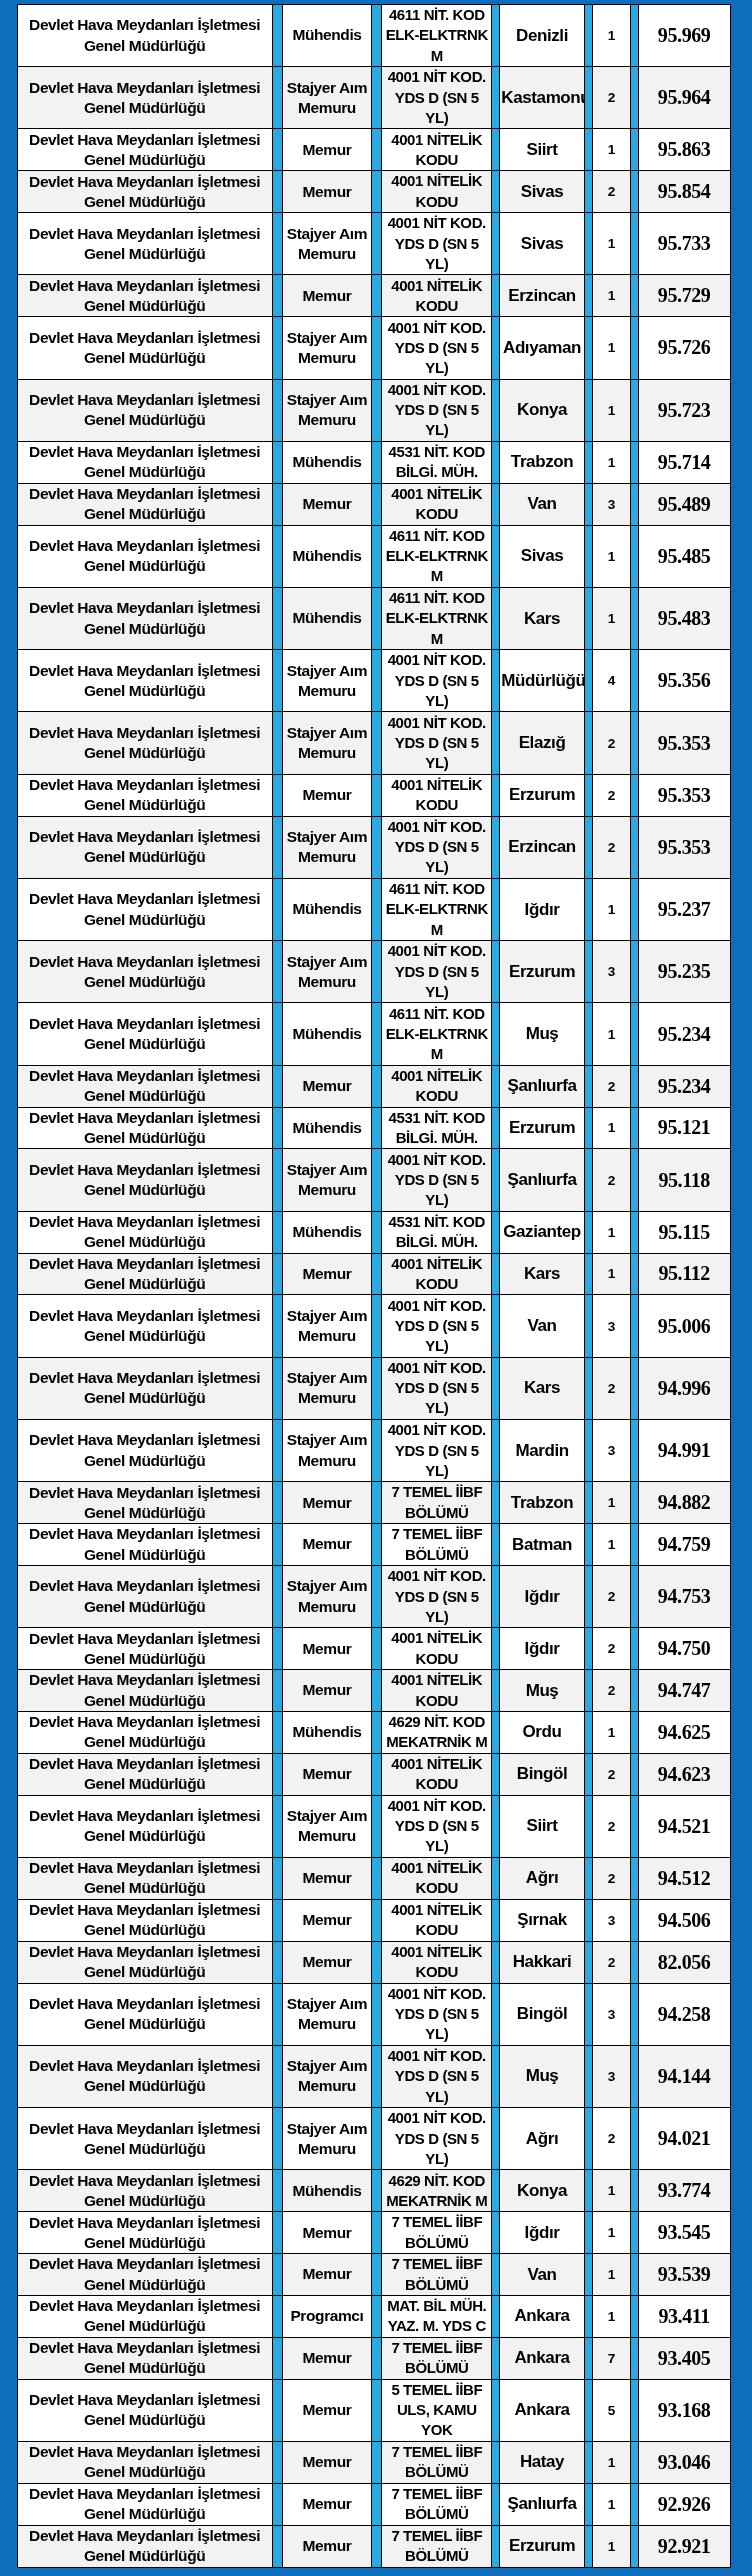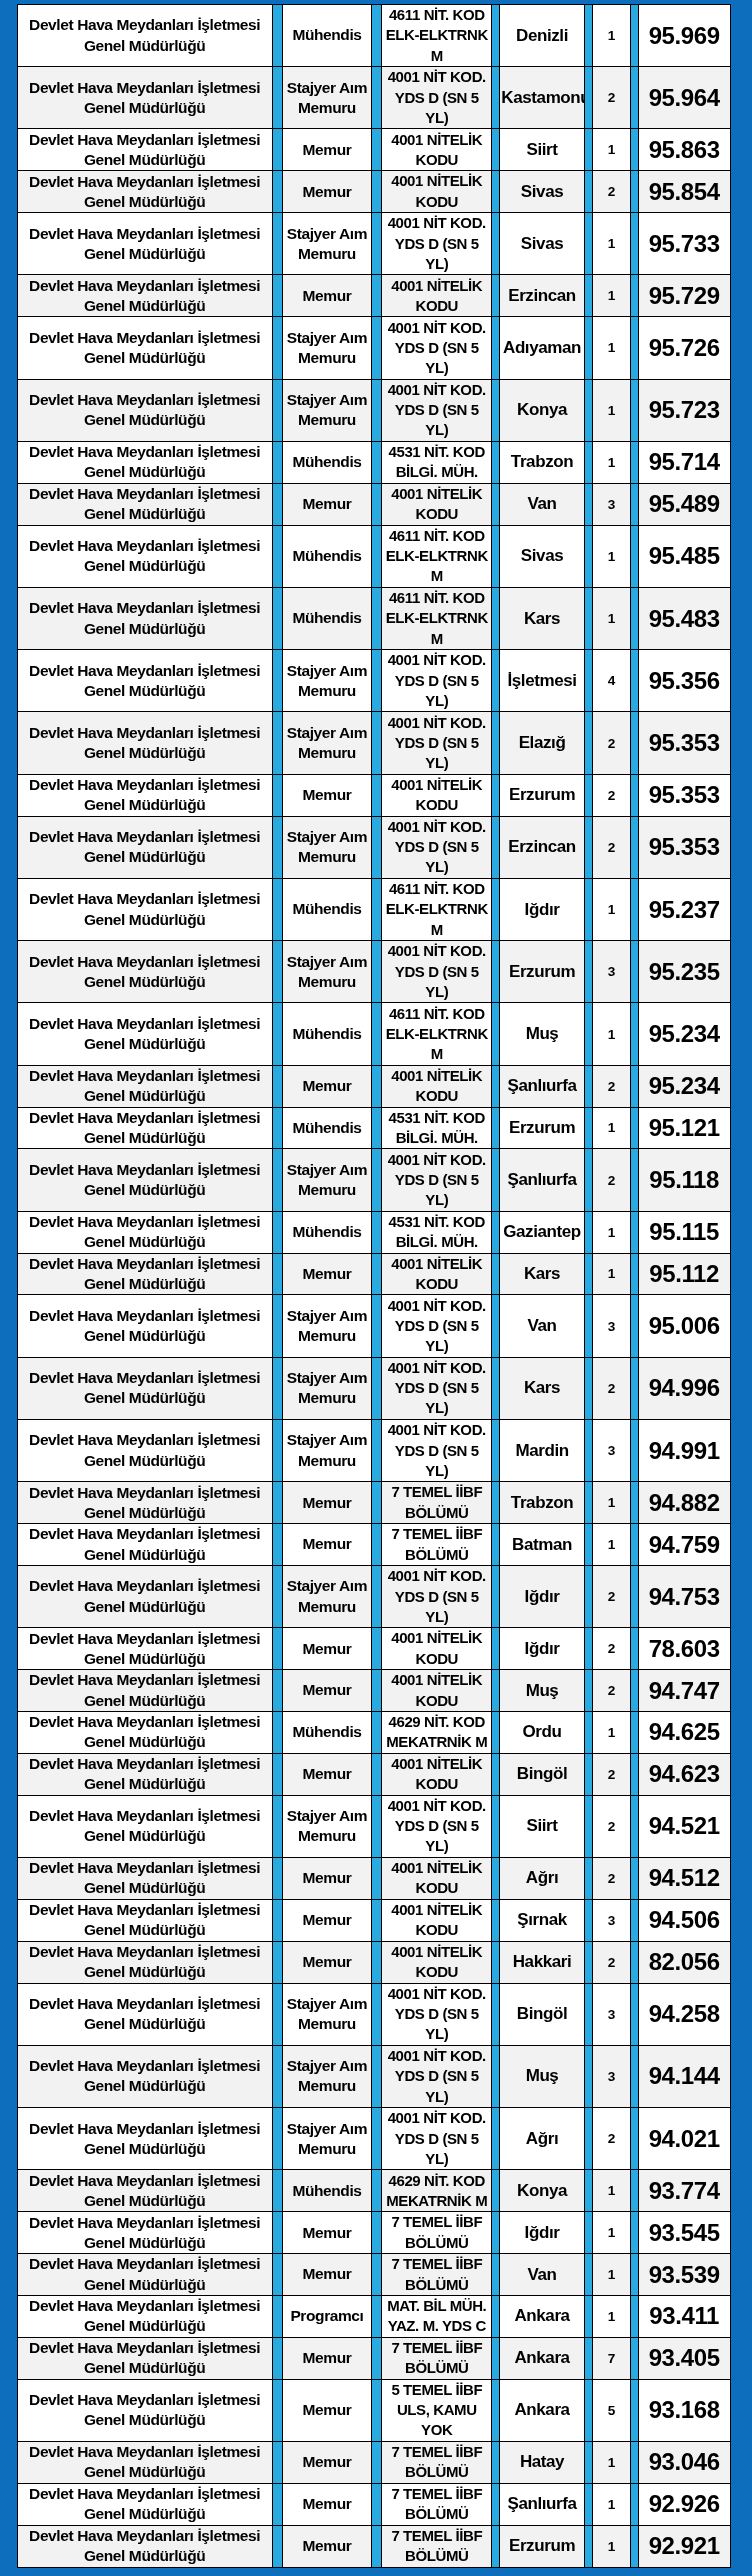--- a/index.html
+++ b/index.html
@@ -41,21 +41,21 @@
   tr.even td { background: #f2f2f2; }
   table.score-table td.sep {
     background: #29abe2 !important; 
     padding: 0;
   }
   td.kurum-cell   { font-size: 15.5px; line-height: 1.3; }
   td.unvan-cell   { font-size: 15.5px; line-height: 1.3; }
   td.nitelik-cell { font-size: 15px; line-height: 1.35; letter-spacing: -0.6px; }
   td.il-cell      { font-size: 17px; margin-left: 42px; }
   td.adet-cell    { font-size: 13.6px; }
-  td.puan-cell    { font-size: 24px; letter-spacing: -1px; }
+  td.puan-cell    { font-size: 20px; letter-spacing: -1px; font-family: Liberation Serif, serif; }
 </style>
 </head>
 <body>
 
 <div class="frame">
   <table class="score-table">
     <colgroup>
       <col style="width:248px">
         <col style="width:9.7px">
       <col style="width:87px">
@@ -256,21 +256,21 @@
         <tr class="odd">
           <td class="kurum-cell">Devlet Hava Meydanları İşletmesi
 Genel Müdürlüğü</td>
           <td class="sep"></td>
           <td class="unvan-cell">Stajyer Aım
 Memuru</td>
           <td class="sep"></td>
           <td class="nitelik-cell">4001 NİT KOD.
 YDS D (SN 5 YL)</td>
           <td class="sep"></td>
-          <td class="il-cell">İşletmesi</td>
+          <td class="il-cell">Müdürlüğü</td>
           <td class="sep"></td>
           <td class="adet-cell">4</td>
           <td class="sep"></td>
           <td class="puan-cell">95.356</td>
         </tr>
         <tr class="even">
           <td class="kurum-cell">Devlet Hava Meydanları İşletmesi
 Genel Müdürlüğü</td>
           <td class="sep"></td>
           <td class="unvan-cell">Stajyer Aım
@@ -538,21 +538,21 @@
           <td class="sep"></td>
           <td class="unvan-cell">Memur</td>
           <td class="sep"></td>
           <td class="nitelik-cell">4001 NİTELİK
 KODU</td>
           <td class="sep"></td>
           <td class="il-cell">Iğdır</td>
           <td class="sep"></td>
           <td class="adet-cell">2</td>
           <td class="sep"></td>
-          <td class="puan-cell">78.603</td>
+          <td class="puan-cell">94.750</td>
         </tr>
         <tr class="even">
           <td class="kurum-cell">Devlet Hava Meydanları İşletmesi
 Genel Müdürlüğü</td>
           <td class="sep"></td>
           <td class="unvan-cell">Memur</td>
           <td class="sep"></td>
           <td class="nitelik-cell">4001 NİTELİK
 KODU</td>
           <td class="sep"></td>

